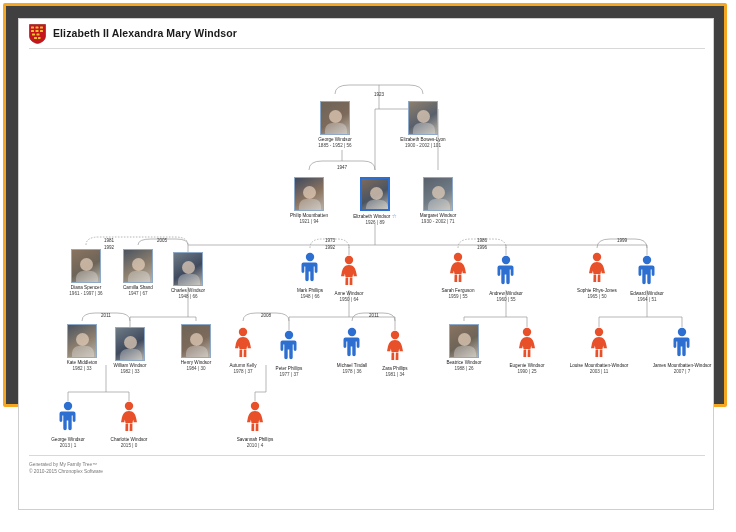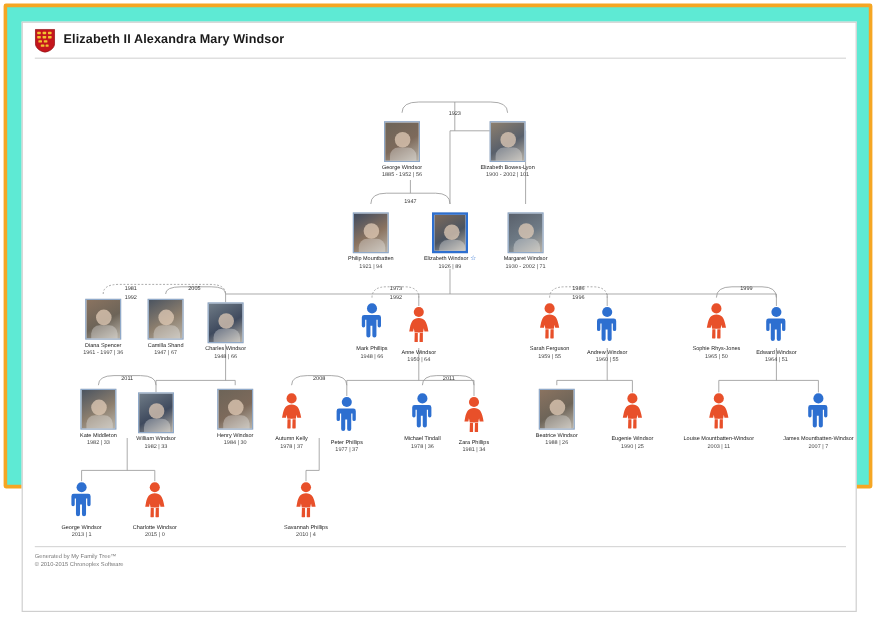--- a/index.html
+++ b/index.html
@@ -8,21 +8,21 @@
     width:736px;height:532px;
     background:#ffffff;
     font-family:"Liberation Sans", sans-serif;
     overflow:hidden;
   }
   #outer-frame{
     position:absolute;left:3px;top:3px;
     width:724px;height:404px;
     border:3px solid #f5a623;
     border-radius:2px;
-    background:#5eead4;
+    background:#404040;
     box-sizing:border-box;
   }
   #page{
     position:absolute;left:12px;top:12px;
     width:696px;height:492px;
     border:1px solid #cfcfcf;
     background:#ffffff;
     box-sizing:border-box;
     overflow:hidden;
   }

